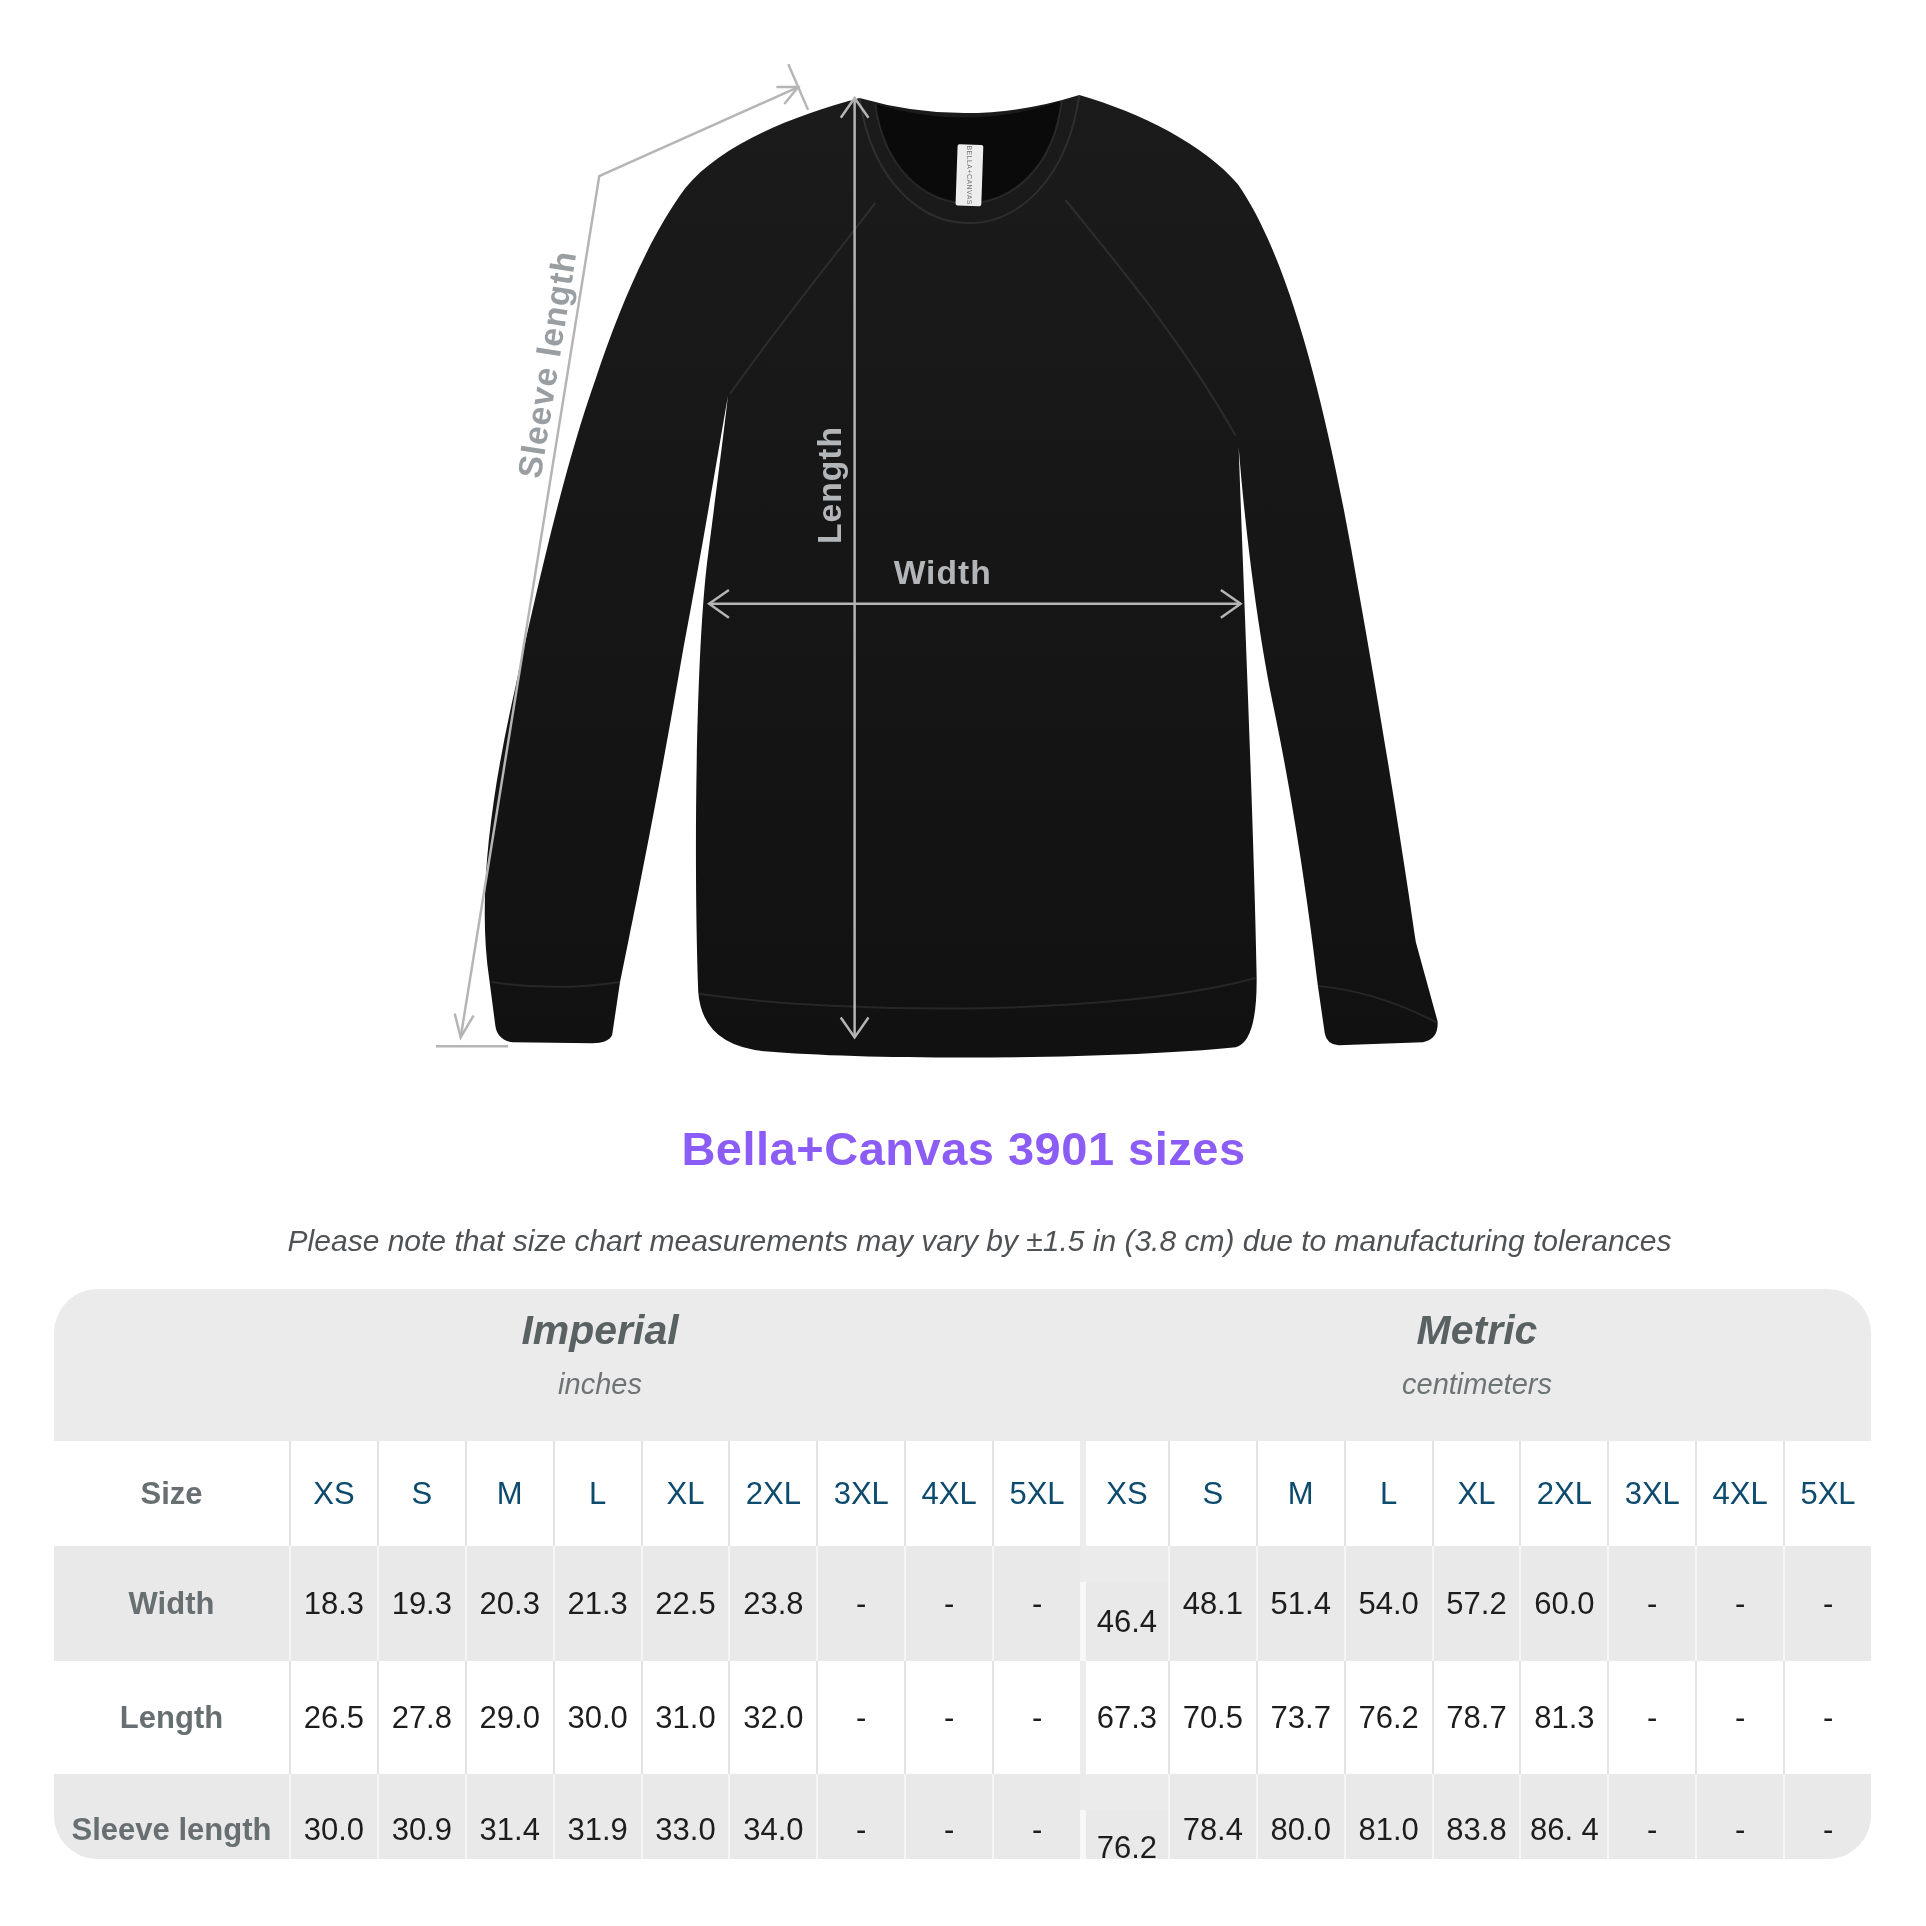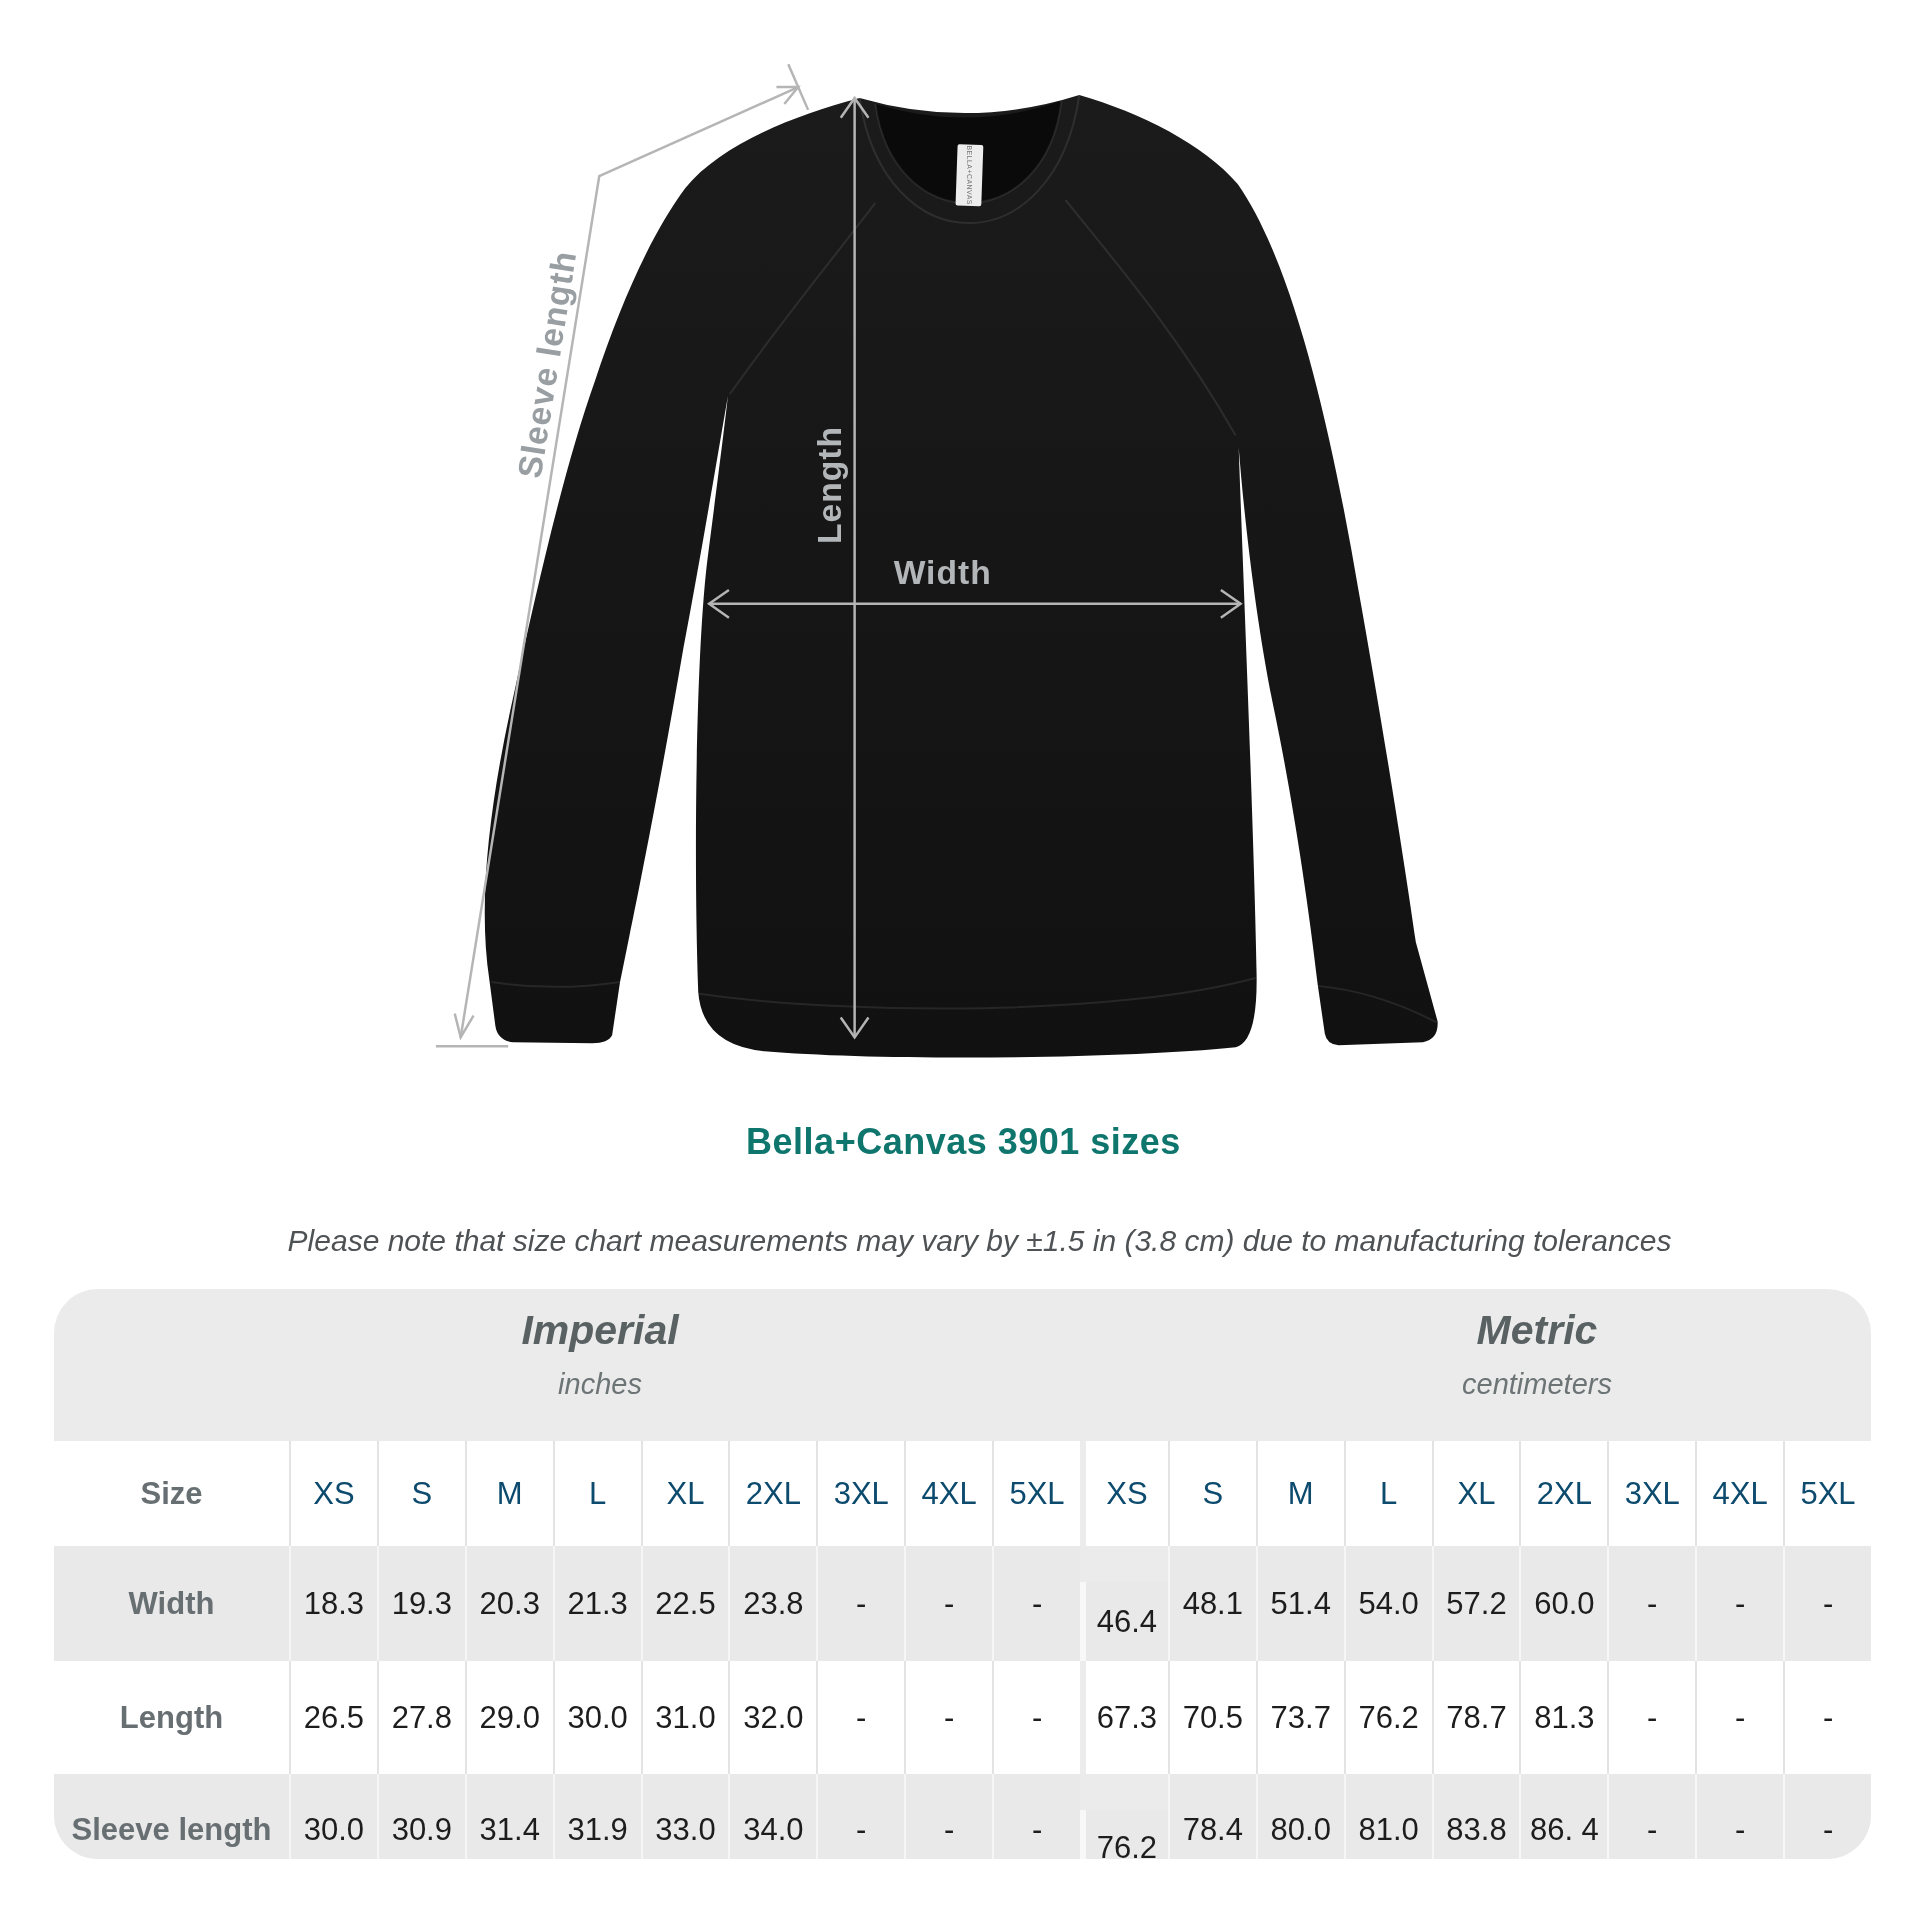--- a/index.html
+++ b/index.html
@@ -10,35 +10,35 @@
   
   #diagram-svg{position:absolute;left:0;top:0;}
   .measure-line{stroke:#b5b5b5;stroke-width:2.5;fill:none;}
   .seam{stroke:rgba(255,255,255,0.09);stroke-width:2;fill:none;}
   .measure-label{font-weight:bold;font-size:34px;letter-spacing:1px;}
   .label-on-dark{fill:#b2b6b8;}
   .label-on-light{fill:#989ea1;}
   
   .page-title{
     position:absolute;left:0;top:1121px;width:100%;text-align:center;
-    font-size:36px;font-weight:bold;color:#0f766e;letter-spacing:0.5px;
+    font-size:47px;font-weight:bold;color:#8b5cf6;letter-spacing:0.5px;
   }
   .page-subtitle{
     position:absolute;left:16px;top:1224px;width:100%;text-align:center;
     font-size:30px;font-style:italic;color:#4e5254;
   }
   
   .table-card{
     position:absolute;left:54px;top:1289px;width:1817px;height:570px;
     background:#ebebeb;border-radius:44px;overflow:hidden;
   }
   .units-band{position:relative;height:152px;}
   .unit-group{position:absolute;top:18px;transform:translateX(-50%);text-align:center;}
   .unit-group.imperial{left:546px;}
-  .unit-group.metric{left:1483px;text-align:center;}
+  .unit-group.metric{left:1423px;text-align:center;}
   .unit-name{font-size:41px;font-weight:bold;font-style:italic;color:#596163;}
   .unit-sub{font-size:29px;font-style:italic;color:#6c7476;margin-top:14px;}
   .grid{
     display:grid;
     grid-template-columns:235px repeat(18, 1fr);
     grid-template-rows:105px 115px 113px 111px;
     width:100%;height:444px;
   }
   .cell{
     display:flex;align-items:center;justify-content:center;

